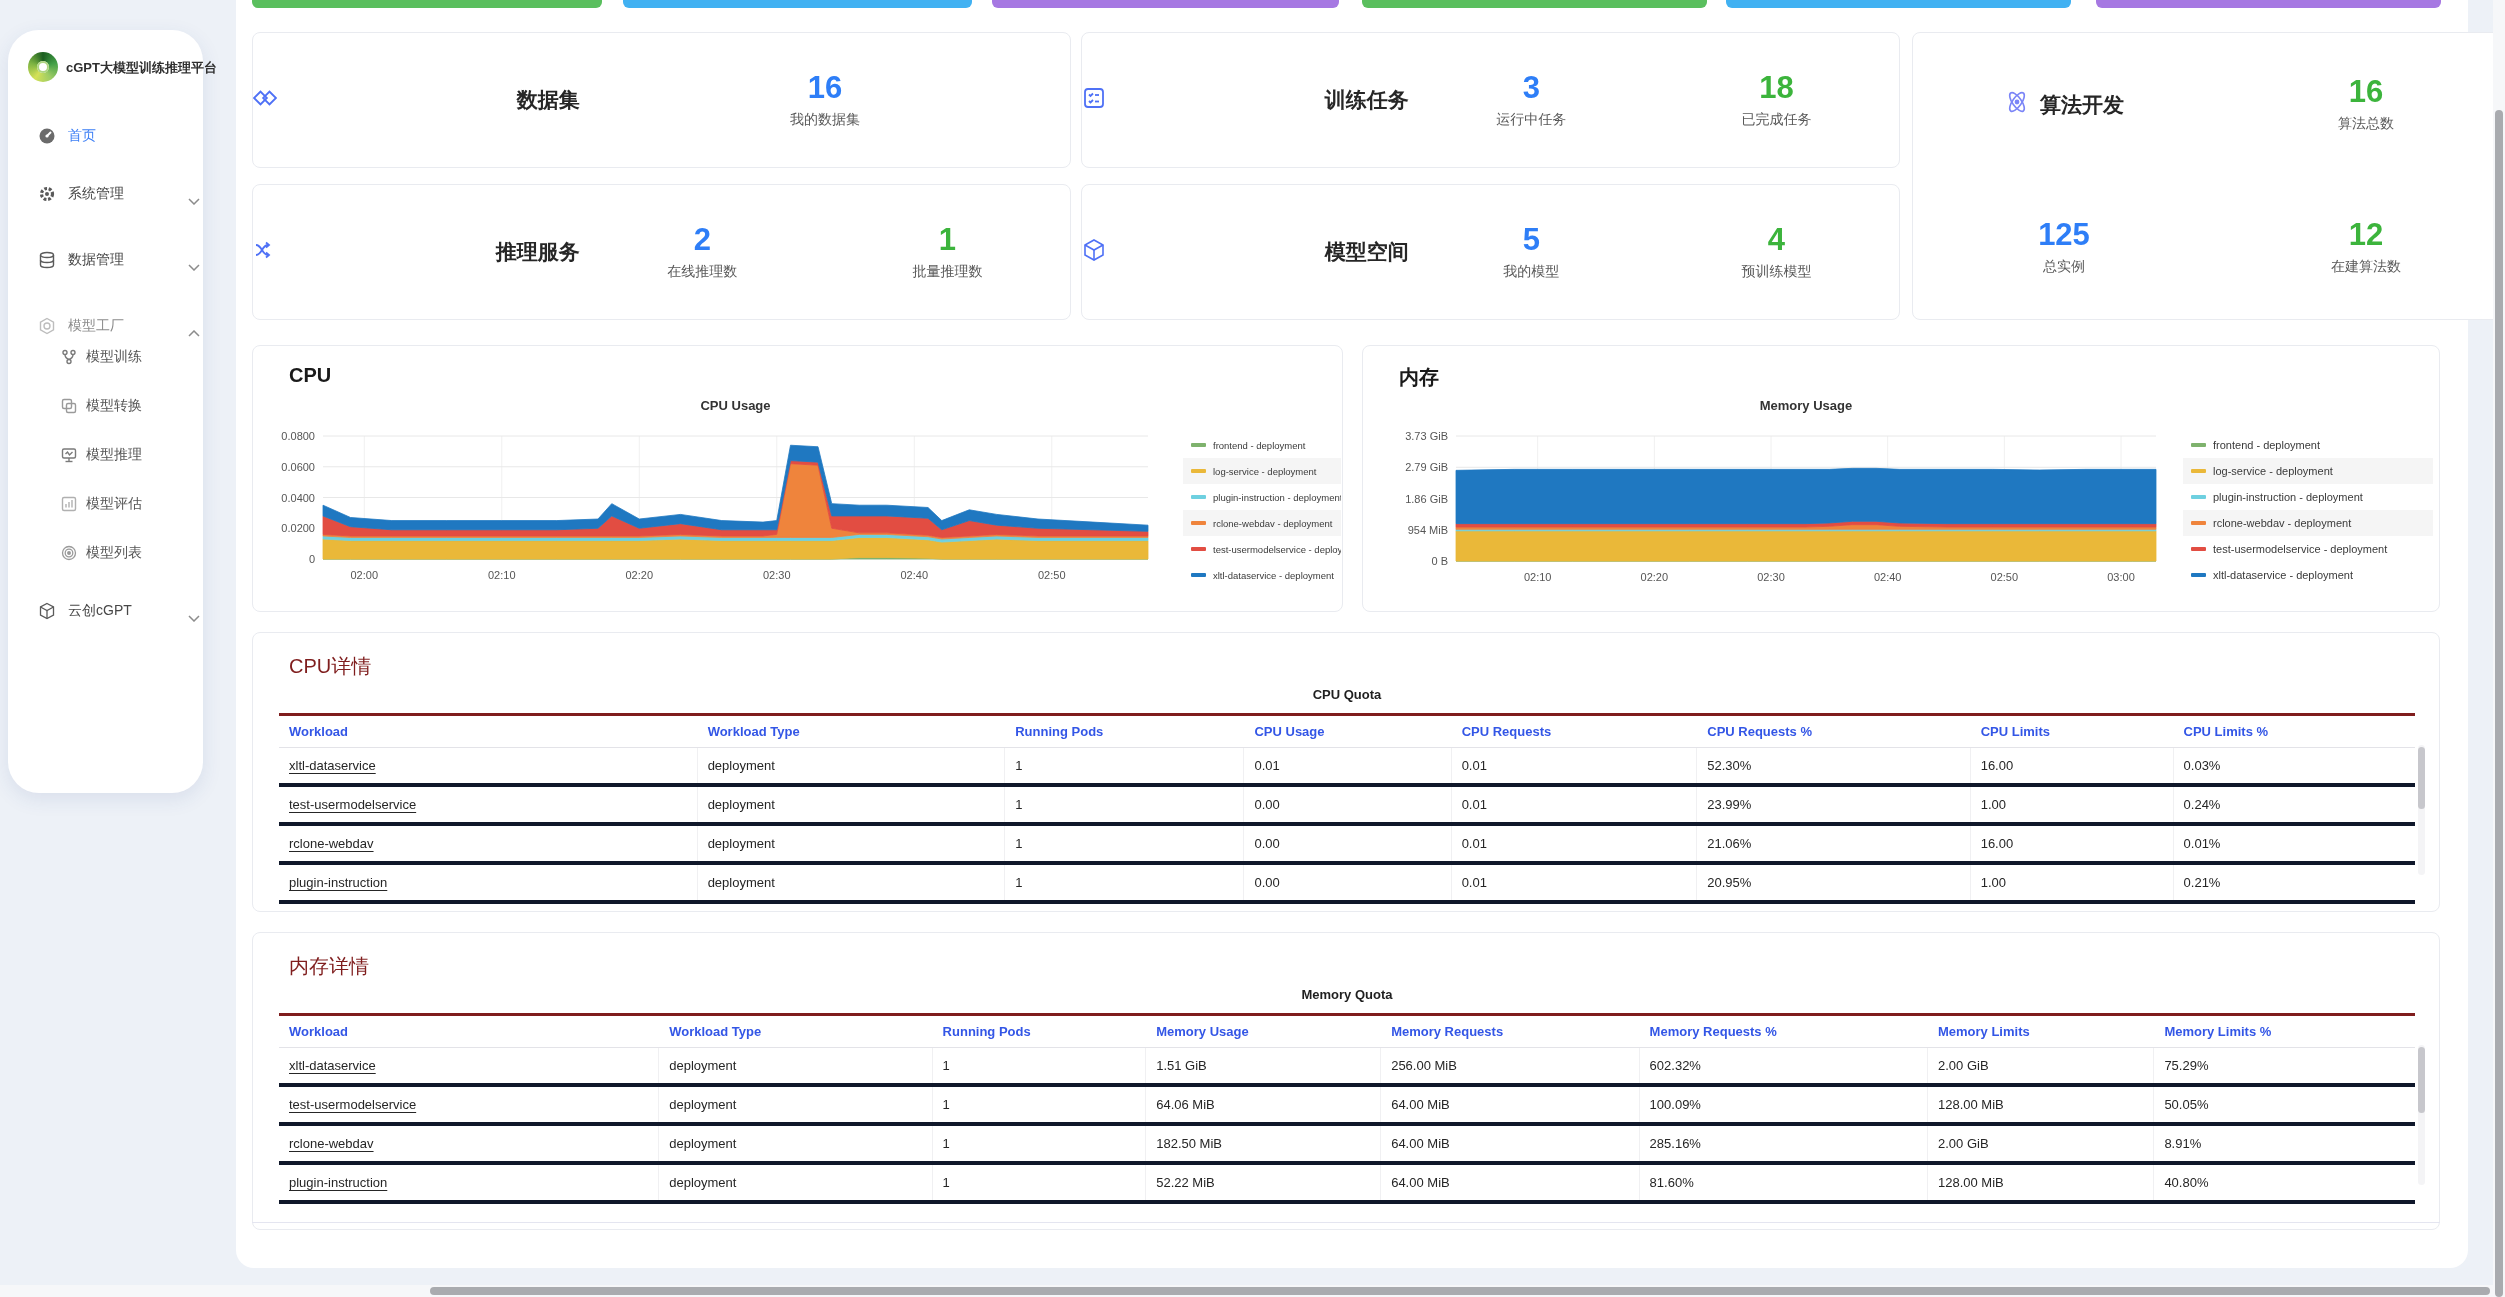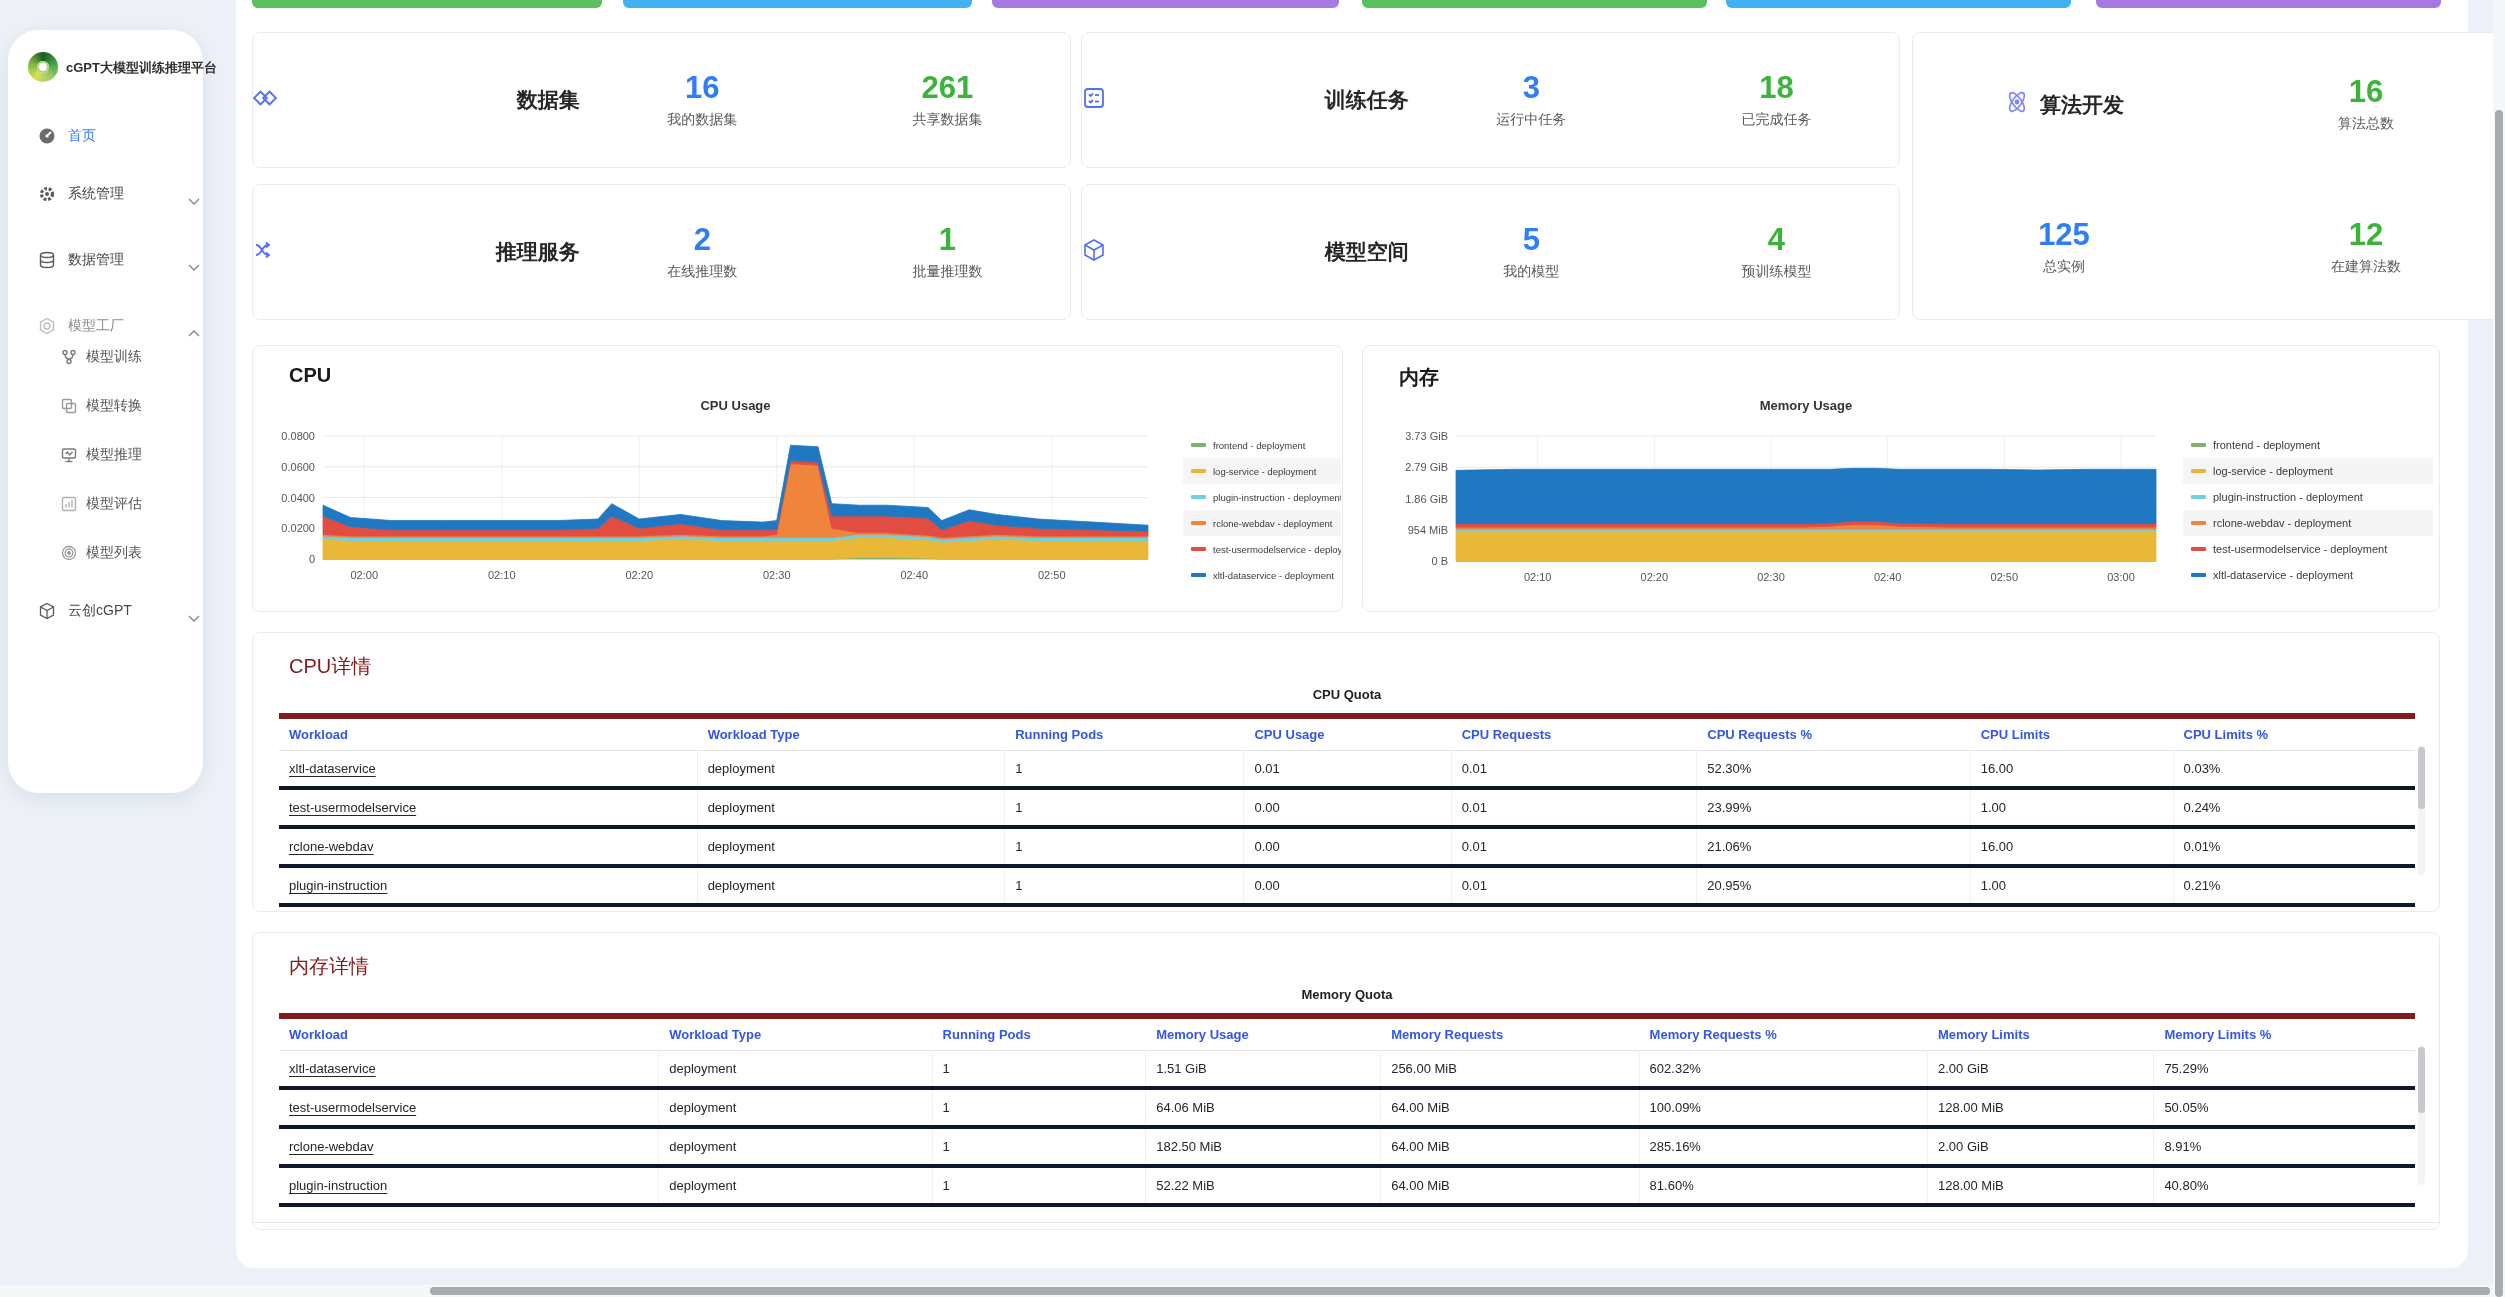--- a/index.html
+++ b/index.html
@@ -47,21 +47,21 @@
   .legend-swatch{width:15px;height:4px;border-radius:1px;flex:0 0 15px;}
   .legend-label{white-space:nowrap;color:#3a3a3a;}
   #cpu-legend .legend-label{font-size:9.5px;}
   #mem-legend .legend-label{font-size:11px;}
   
   .section-title{position:absolute;left:36px;top:20px;font-size:20px;font-weight:400;color:#7f1d1d;}
   .quota-title{position:absolute;left:26px;top:54px;width:2136px;text-align:center;
                font-size:13px;font-weight:700;color:#1f1f1f;}
   .dtable{position:absolute;left:26px;top:80px;width:2136px;}
   .thead,.tr{display:grid;}
-  .thead{border-top:6px solid #7f1d1d;border-bottom:1px solid #e3e3e8;}
+  .thead{border-top:3px solid #7f1d1d;border-bottom:1px solid #e3e3e8;}
   .th{padding:8px 10px;font-size:13px;font-weight:700;color:#3356e6;white-space:nowrap;cursor:pointer;}
   .tr{border-bottom:4px solid #0f172a;}
   .td{padding:10px 10px;font-size:13px;color:#262626;border-right:1px solid #f0f0f2;white-space:nowrap;}
   .td:last-child{border-right:none;}
   .td.link{text-decoration:underline;text-underline-offset:3px;cursor:pointer;}
   #cpu-table .thead,#cpu-table .tr{grid-template-columns:19.6% 14.4% 11.2% 9.7% 11.5% 12.8% 9.5% 11.3%;}
   #mem-table .thead,#mem-table .tr{grid-template-columns:17.8% 12.8% 10% 11% 12.1% 13.5% 10.6% 12.2%;}
   .tbl-scrollbar{position:absolute;width:7px;border-radius:4px;background:#f4f4f6;}
   .tbl-thumb{position:absolute;left:0;width:7px;border-radius:4px;background:#c7c7cc;}
   
@@ -224,24 +224,20 @@
       <svg width="24" height="24" fill="none" stroke="#4f71f6" stroke-width="1.8">
           <rect x="3" y="7.5" width="9" height="9" transform="rotate(-45 7.5 12)"></rect>
           <rect x="12" y="7.5" width="9" height="9" transform="rotate(-45 16.5 12)"></rect>
         </svg>
     </span>
     <span>数据集</span>
   </div>
   <div class="stat-metric">
     <div class="stat-value v-blue">16</div>
     <div class="stat-label">我的数据集</div>
-  </div>
-  <div class="stat-metric">
-    <div class="stat-value v-green">261</div>
-    <div class="stat-label">共享数据集</div>
   </div>
 </div>
 
 <div class="abs card stat-card" style="left:1081px;top:32px;width:819px;height:136px;">
   <div class="stat-title">
     <span>
       <svg width="24" height="24" fill="none" stroke="#4f71f6" stroke-width="1.8">
           <rect x="3" y="3" width="18" height="18" rx="3"></rect>
           <path d="M7 8.5 l1.5 1.5 l2.5 -2.5"></path>
           <line x1="13" y1="9" x2="17" y2="9"></line>

